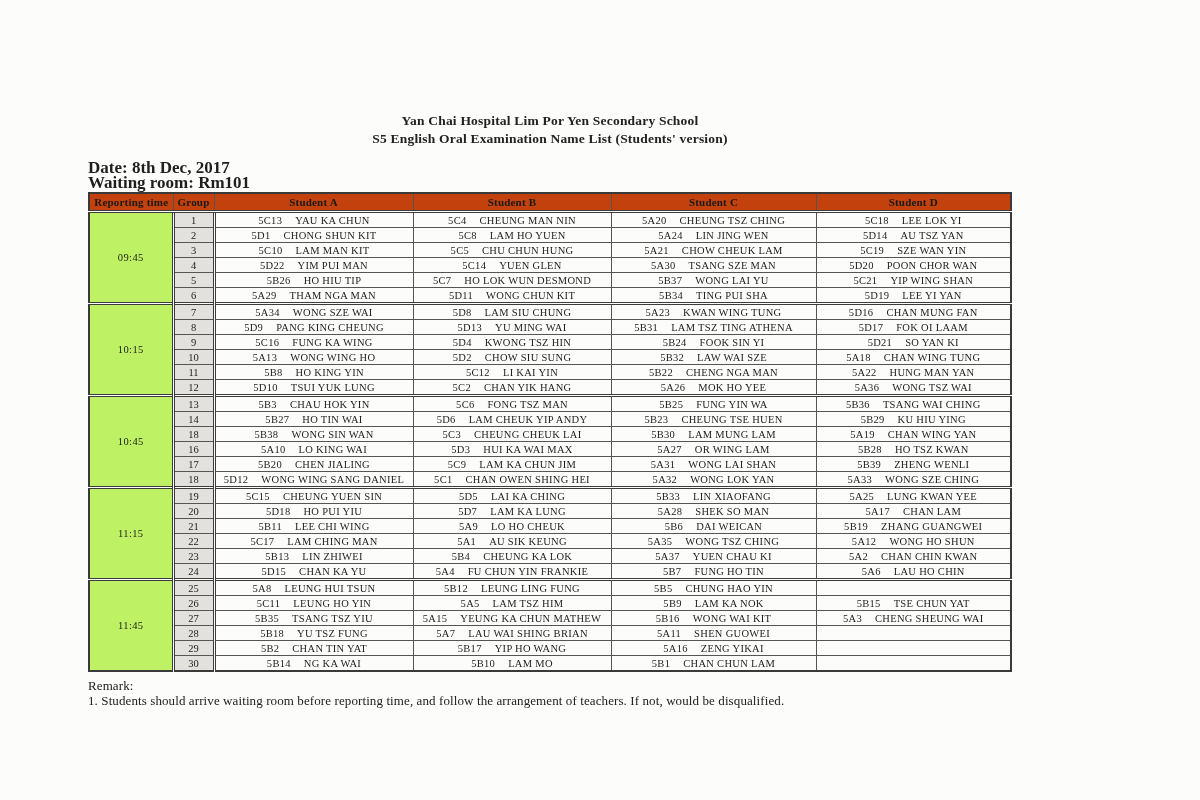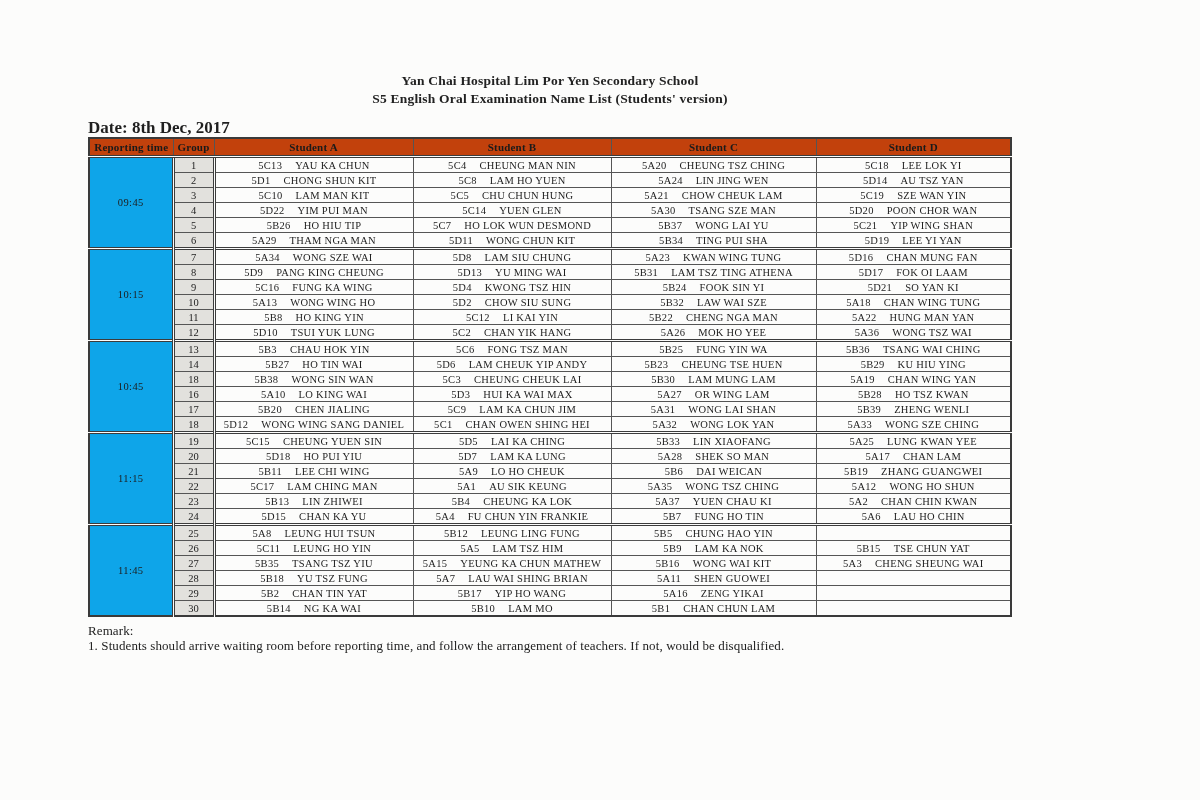--- a/index.html
+++ b/index.html
@@ -13,21 +13,21 @@
   .sheet {
     position: relative;
     width: 1200px; height: 800px;
   }
   .content {
     position: absolute;
     left: 88px; top: 0;
     width: 924px;
   }
   .title-block {
-    padding-top: 72px;
+    padding-top: 112px;
     text-align: center;
     font-weight: bold;
     font-size: 13.5px;
     line-height: 17.5px;
     letter-spacing: 0.2px;
     color: #222;
   }
   .meta-block {
     margin-top: 13px;
     font-weight: bold;
@@ -55,21 +55,21 @@
     font-size: 11px;
     letter-spacing: 0.2px;
     border-bottom: 3px double #3c3c3c;
     color: #1a1a1a;
   }
   table.roster td { height: 14px; text-align: center; font-size: 10.5px; }
   .time-cell {
     font-size: 11px;
     letter-spacing: 0.4px;
     border-right: 3px double #3c3c3c !important;
-    background: #0ea5e9;
+    background: #bef264;
   }
   th.th-time { border-right: 3px double #3c3c3c; }
   th.th-group { border-right: 3px double #3c3c3c; }
   .group-cell {
     background: #e2e1dd;
     font-size: 10.5px;
     border-right: 3px double #3c3c3c !important;
   }
   tr.block-start td { border-top: 3px double #3c3c3c; }
   .student-cell .code { margin-right: 13px; letter-spacing: 0.3px; }
@@ -88,20 +88,21 @@
 <div class="sheet">
   <div class="content">
 
     <div class="title-block">
       <div>Yan Chai Hospital Lim Por Yen Secondary School</div>
       <div>S5 English Oral Examination Name List (Students' version)</div>
     </div>
 
     <div class="meta-block">
       <div>Date: 8th Dec, 2017</div>
+      <div>Waiting room: Rm101</div>
     </div>
 
     <table class="roster">
       <colgroup>
         <col style="width:84px">
         <col style="width:41px">
         <col style="width:199px">
         <col style="width:198px">
         <col style="width:205px">
         <col style="width:195px">

